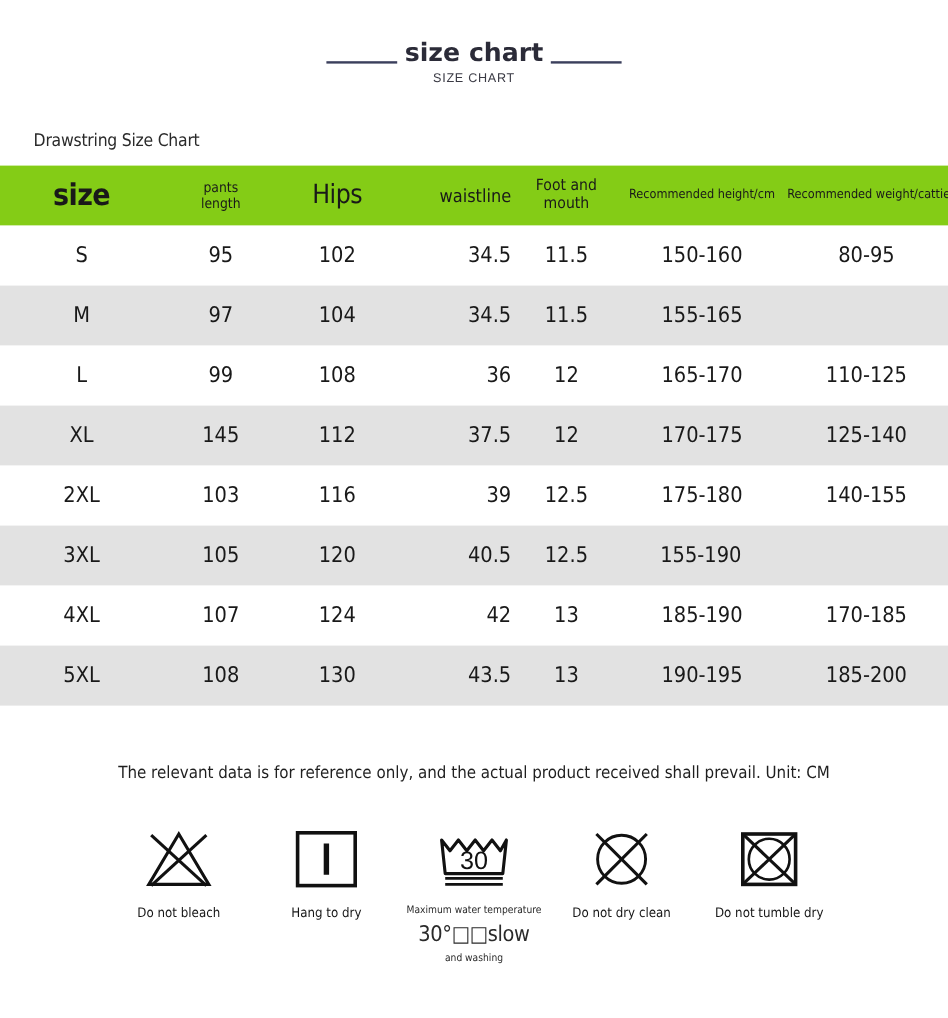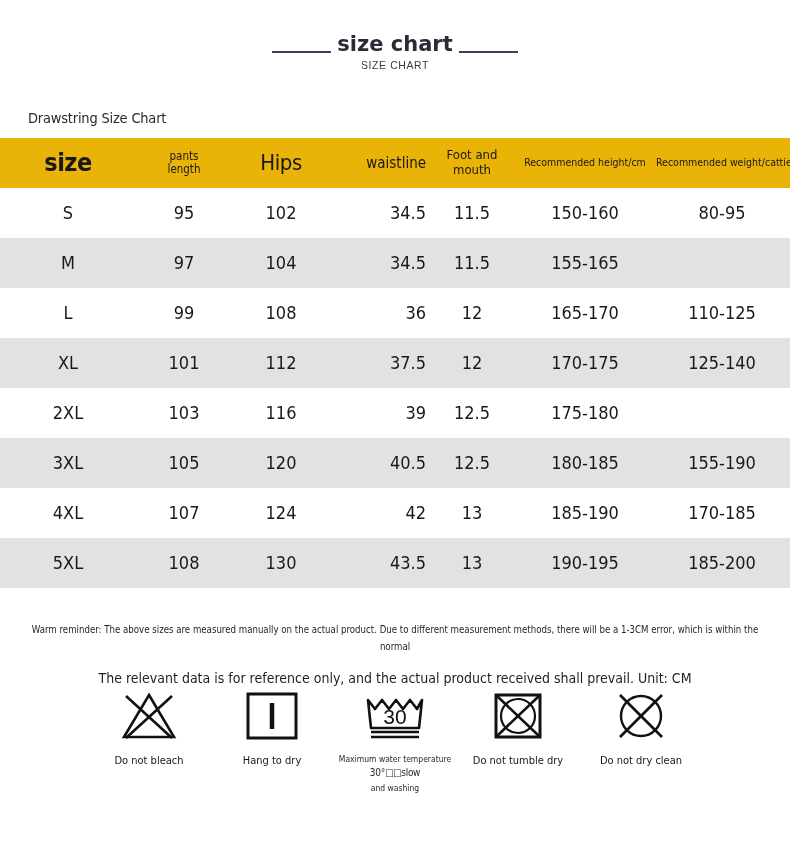--- a/index.html
+++ b/index.html
@@ -85,21 +85,21 @@
     display: flex;
     width: 790px;
     align-items: center;
     box-sizing: border-box;
   }
   .row.shaded { background: #e2e2e2; }
   .row.plain  { background: #ffffff; }
 
   .head-row {
     height: 50px;
-    background: #eab308;
+    background: #84cc16;
   }
   .data-row {
     height: 50px;
   }
 
   .cell {
     text-align: center;
     line-height: 1.12;
     font-family: "DejaVu Sans Condensed", "Liberation Sans Narrow", "Liberation Sans", sans-serif;
     color: #191919;
@@ -171,21 +171,21 @@
     margin-top: 2px;
   }
   .care-label.big { font-size: 13px; }
   .care-sub {
     font-size: 8.5px;
     font-family: "DejaVu Sans Condensed", "Liberation Sans Narrow", "Liberation Sans", sans-serif;
     color: #2a2a2a;
     line-height: 1.45;
     margin-top: 1px;
   }
-  .care-sub.mid { font-size: 10px; letter-spacing: -0.3px; }
+  .care-sub.mid { font-size: 18px; letter-spacing: -0.3px; }
   svg { display: block; }
 </style>
 </head>
 <body>
 
 <div class="page">
 
   <div class="banner">
     <div class="banner-rule"></div>
     <div class="banner-title">
@@ -238,44 +238,44 @@
       <div class="cell c1 v">99</div>
       <div class="cell c2 v">108</div>
       <div class="cell c3 v">36</div>
       <div class="cell c4 v">12</div>
       <div class="cell c5 v">165-170</div>
       <div class="cell c6 v">110-125</div>
     </div>
 
     <div class="row data-row shaded">
       <div class="cell c0 v">XL</div>
-      <div class="cell c1 v">101</div>
+      <div class="cell c1 v">145</div>
       <div class="cell c2 v">112</div>
       <div class="cell c3 v">37.5</div>
       <div class="cell c4 v">12</div>
       <div class="cell c5 v">170-175</div>
       <div class="cell c6 v">125-140</div>
     </div>
 
     <div class="row data-row plain">
       <div class="cell c0 v">2XL</div>
       <div class="cell c1 v">103</div>
       <div class="cell c2 v">116</div>
       <div class="cell c3 v">39</div>
       <div class="cell c4 v">12.5</div>
       <div class="cell c5 v">175-180</div>
+      <div class="cell c6 v">140-155</div>
     </div>
 
     <div class="row data-row shaded">
       <div class="cell c0 v">3XL</div>
       <div class="cell c1 v">105</div>
       <div class="cell c2 v">120</div>
       <div class="cell c3 v">40.5</div>
       <div class="cell c4 v">12.5</div>
-      <div class="cell c5 v">180-185</div>
       <div class="cell c6 v">155-190</div>
     </div>
 
     <div class="row data-row plain">
       <div class="cell c0 v">4XL</div>
       <div class="cell c1 v">107</div>
       <div class="cell c2 v">124</div>
       <div class="cell c3 v">42</div>
       <div class="cell c4 v">13</div>
       <div class="cell c5 v">185-190</div>
@@ -288,21 +288,20 @@
       <div class="cell c2 v">130</div>
       <div class="cell c3 v">43.5</div>
       <div class="cell c4 v">13</div>
       <div class="cell c5 v">190-195</div>
       <div class="cell c6 v">185-200</div>
     </div>
 
   </div>
 
   <div class="notes">
-    <div>Warm reminder: The above sizes are measured manually on the actual product. Due to different measurement methods, there will be a 1-3CM error, which is within the normal</div>
     <div class="note-2">The relevant data is for reference only, and the actual product received shall prevail. Unit: CM</div>
   </div>
 
   <div class="care">
 
     <div class="care-item">
       <div class="care-glyph">
         <svg width="60" height="52" viewBox="0 0 60 52">
           <path d="M30 5 L55 47 L5 47 Z" fill="none" stroke="#111" stroke-width="2.6"></path>
           <line x1="7" y1="6" x2="53" y2="48" stroke="#111" stroke-width="2.6"></line>
@@ -334,35 +333,35 @@
       </div>
       <div class="care-sub">Maximum water temperature</div>
       <div class="care-sub mid">30°□□slow</div>
       <div class="care-sub">and washing</div>
     </div>
 
 
     <div class="care-item">
       <div class="care-glyph">
         <svg width="58" height="52" viewBox="0 0 58 52">
+          <circle cx="29" cy="26" r="20" fill="none" stroke="#111" stroke-width="2.4"></circle>
+          <line x1="8" y1="5" x2="50" y2="47" stroke="#111" stroke-width="2.6"></line>
+          <line x1="50" y1="5" x2="8" y2="47" stroke="#111" stroke-width="2.6"></line>
+        </svg>
+      </div>
+      <div class="care-label">Do not dry clean</div>
+    </div>
+
+    <div class="care-item">
+      <div class="care-glyph">
+        <svg width="58" height="52" viewBox="0 0 58 52">
           <rect x="7" y="5" width="44" height="42" fill="none" stroke="#111" stroke-width="3"></rect>
           <circle cx="29" cy="26" r="17" fill="none" stroke="#111" stroke-width="2.2"></circle>
           <line x1="8" y1="6" x2="50" y2="46" stroke="#111" stroke-width="2.6"></line>
           <line x1="50" y1="6" x2="8" y2="46" stroke="#111" stroke-width="2.6"></line>
         </svg>
       </div>
       <div class="care-label">Do not tumble dry</div>
     </div>
 
-    <div class="care-item">
-      <div class="care-glyph">
-        <svg width="58" height="52" viewBox="0 0 58 52">
-          <circle cx="29" cy="26" r="20" fill="none" stroke="#111" stroke-width="2.4"></circle>
-          <line x1="8" y1="5" x2="50" y2="47" stroke="#111" stroke-width="2.6"></line>
-          <line x1="50" y1="5" x2="8" y2="47" stroke="#111" stroke-width="2.6"></line>
-        </svg>
-      </div>
-      <div class="care-label">Do not dry clean</div>
-    </div>
-
   </div>
 
 </div>
 
 </body></html>

